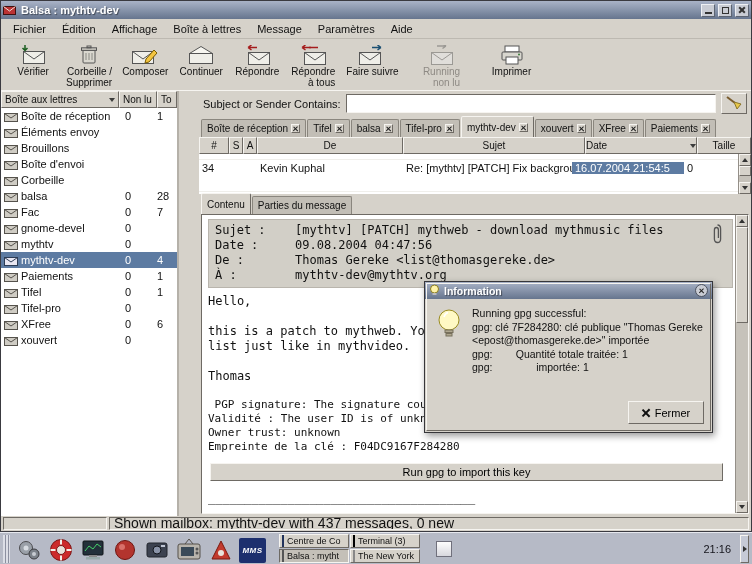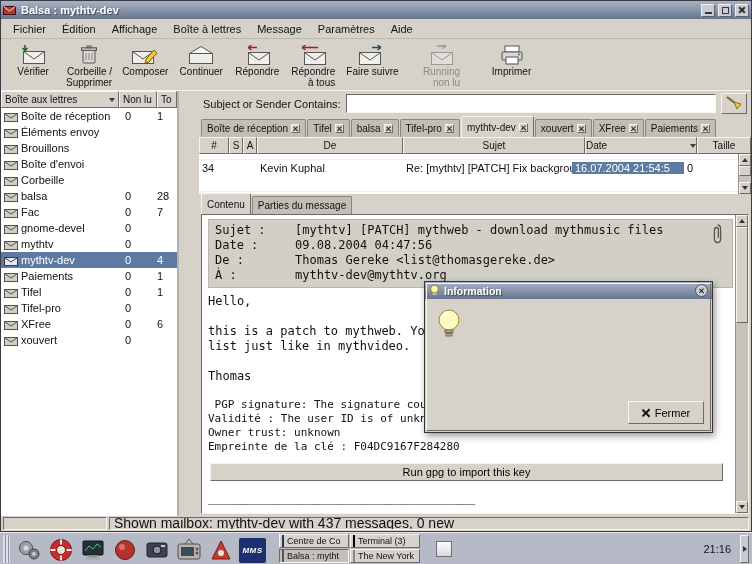--- a/index.html
+++ b/index.html
@@ -639,20 +639,21 @@
           <span class="mini-x"></span>
         </span>
     </div>
     <div class="dlg-body">
       <span><svg width="28" height="36">
             <circle cx="14" cy="13" r="10" fill="#fff9c4" stroke="#9a8c20"></circle>
             <path d="M9 10 a6.5 6.5 0 0 1 4 -4.5" stroke="#fff" fill="none" stroke-width="1.6"></path>
             <rect x="10" y="23" width="8" height="2.5" fill="#b0a890" stroke="#77705c"></rect>
             <rect x="11" y="26.5" width="6" height="2.5" fill="#b0a890" stroke="#77705c"></rect>
           </svg></span>
+      <div class="dlg-lines"><div>Running gpg successful:</div><div>gpg: clé 7F284280: clé publique "Thomas Gereke</div><div>&lt;epost@thomasgereke.de&gt;" importée</div><div>gpg:        Quantité totale traitée: 1</div><div>gpg:               importée: 1</div></div>
     </div>
     <div class="dlg-actions">
       <button class="dlg-btn">
         <span class="bold-x"></span>
         <span>Fermer</span>
       </button>
     </div>
   </div>
 
   <div class="taskbar">

